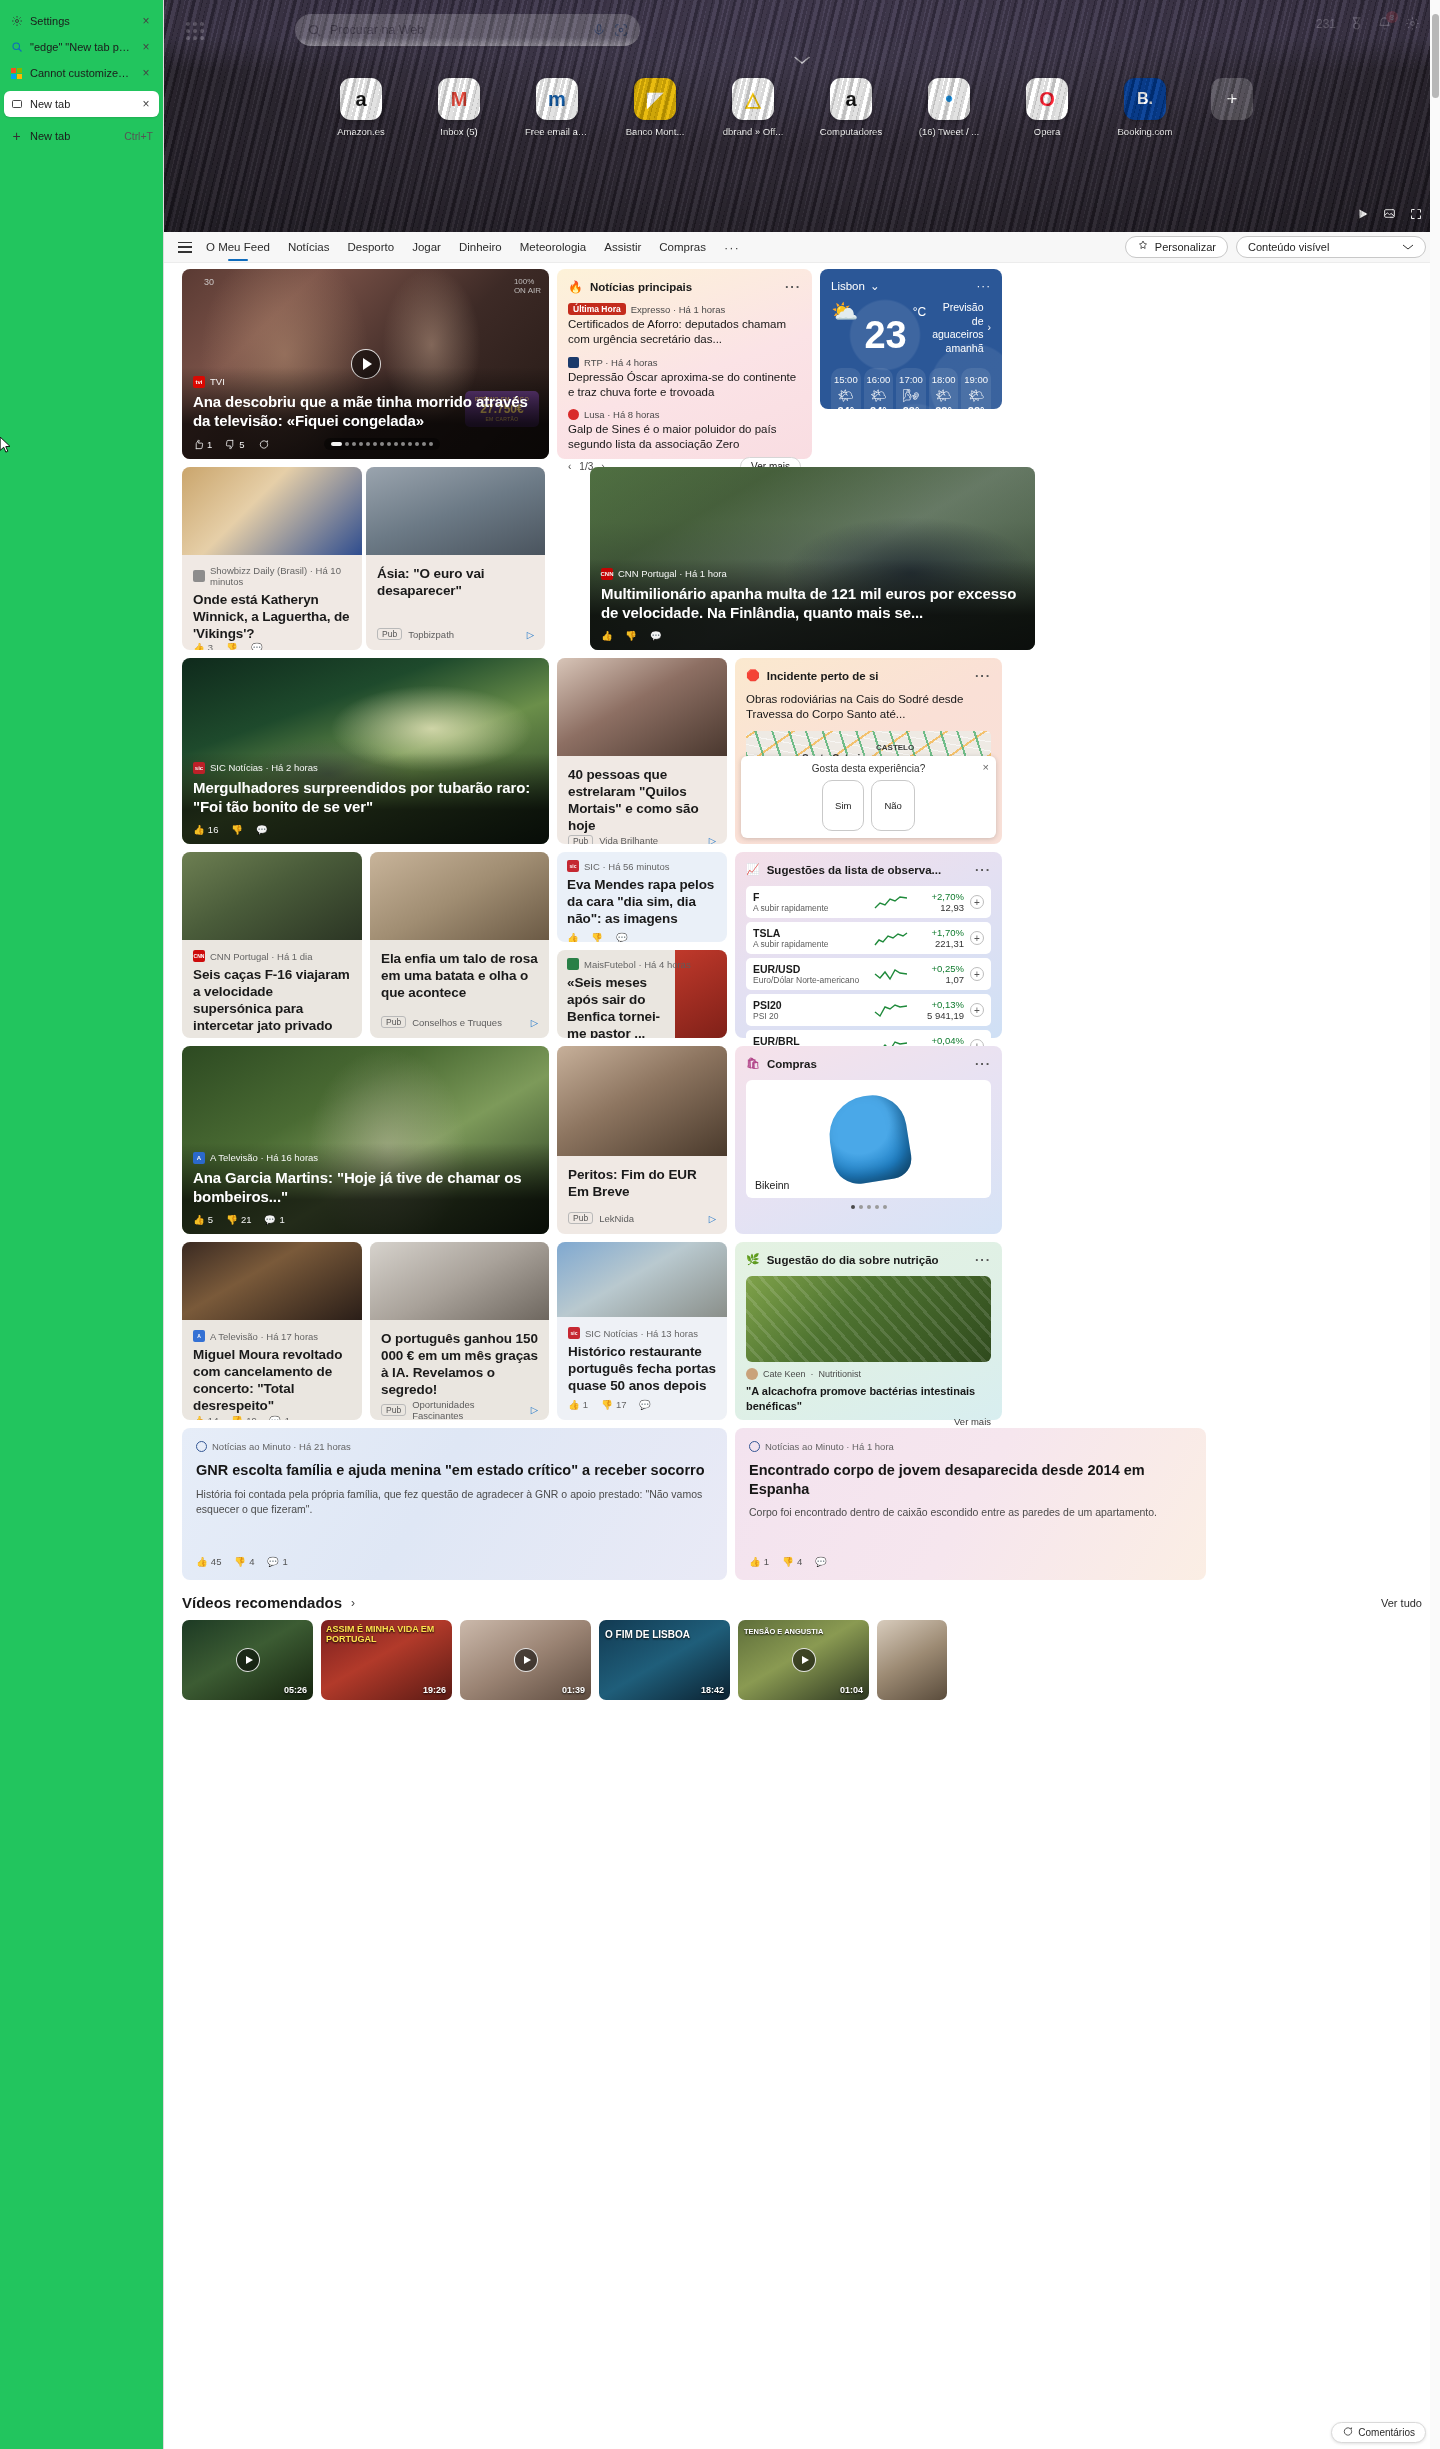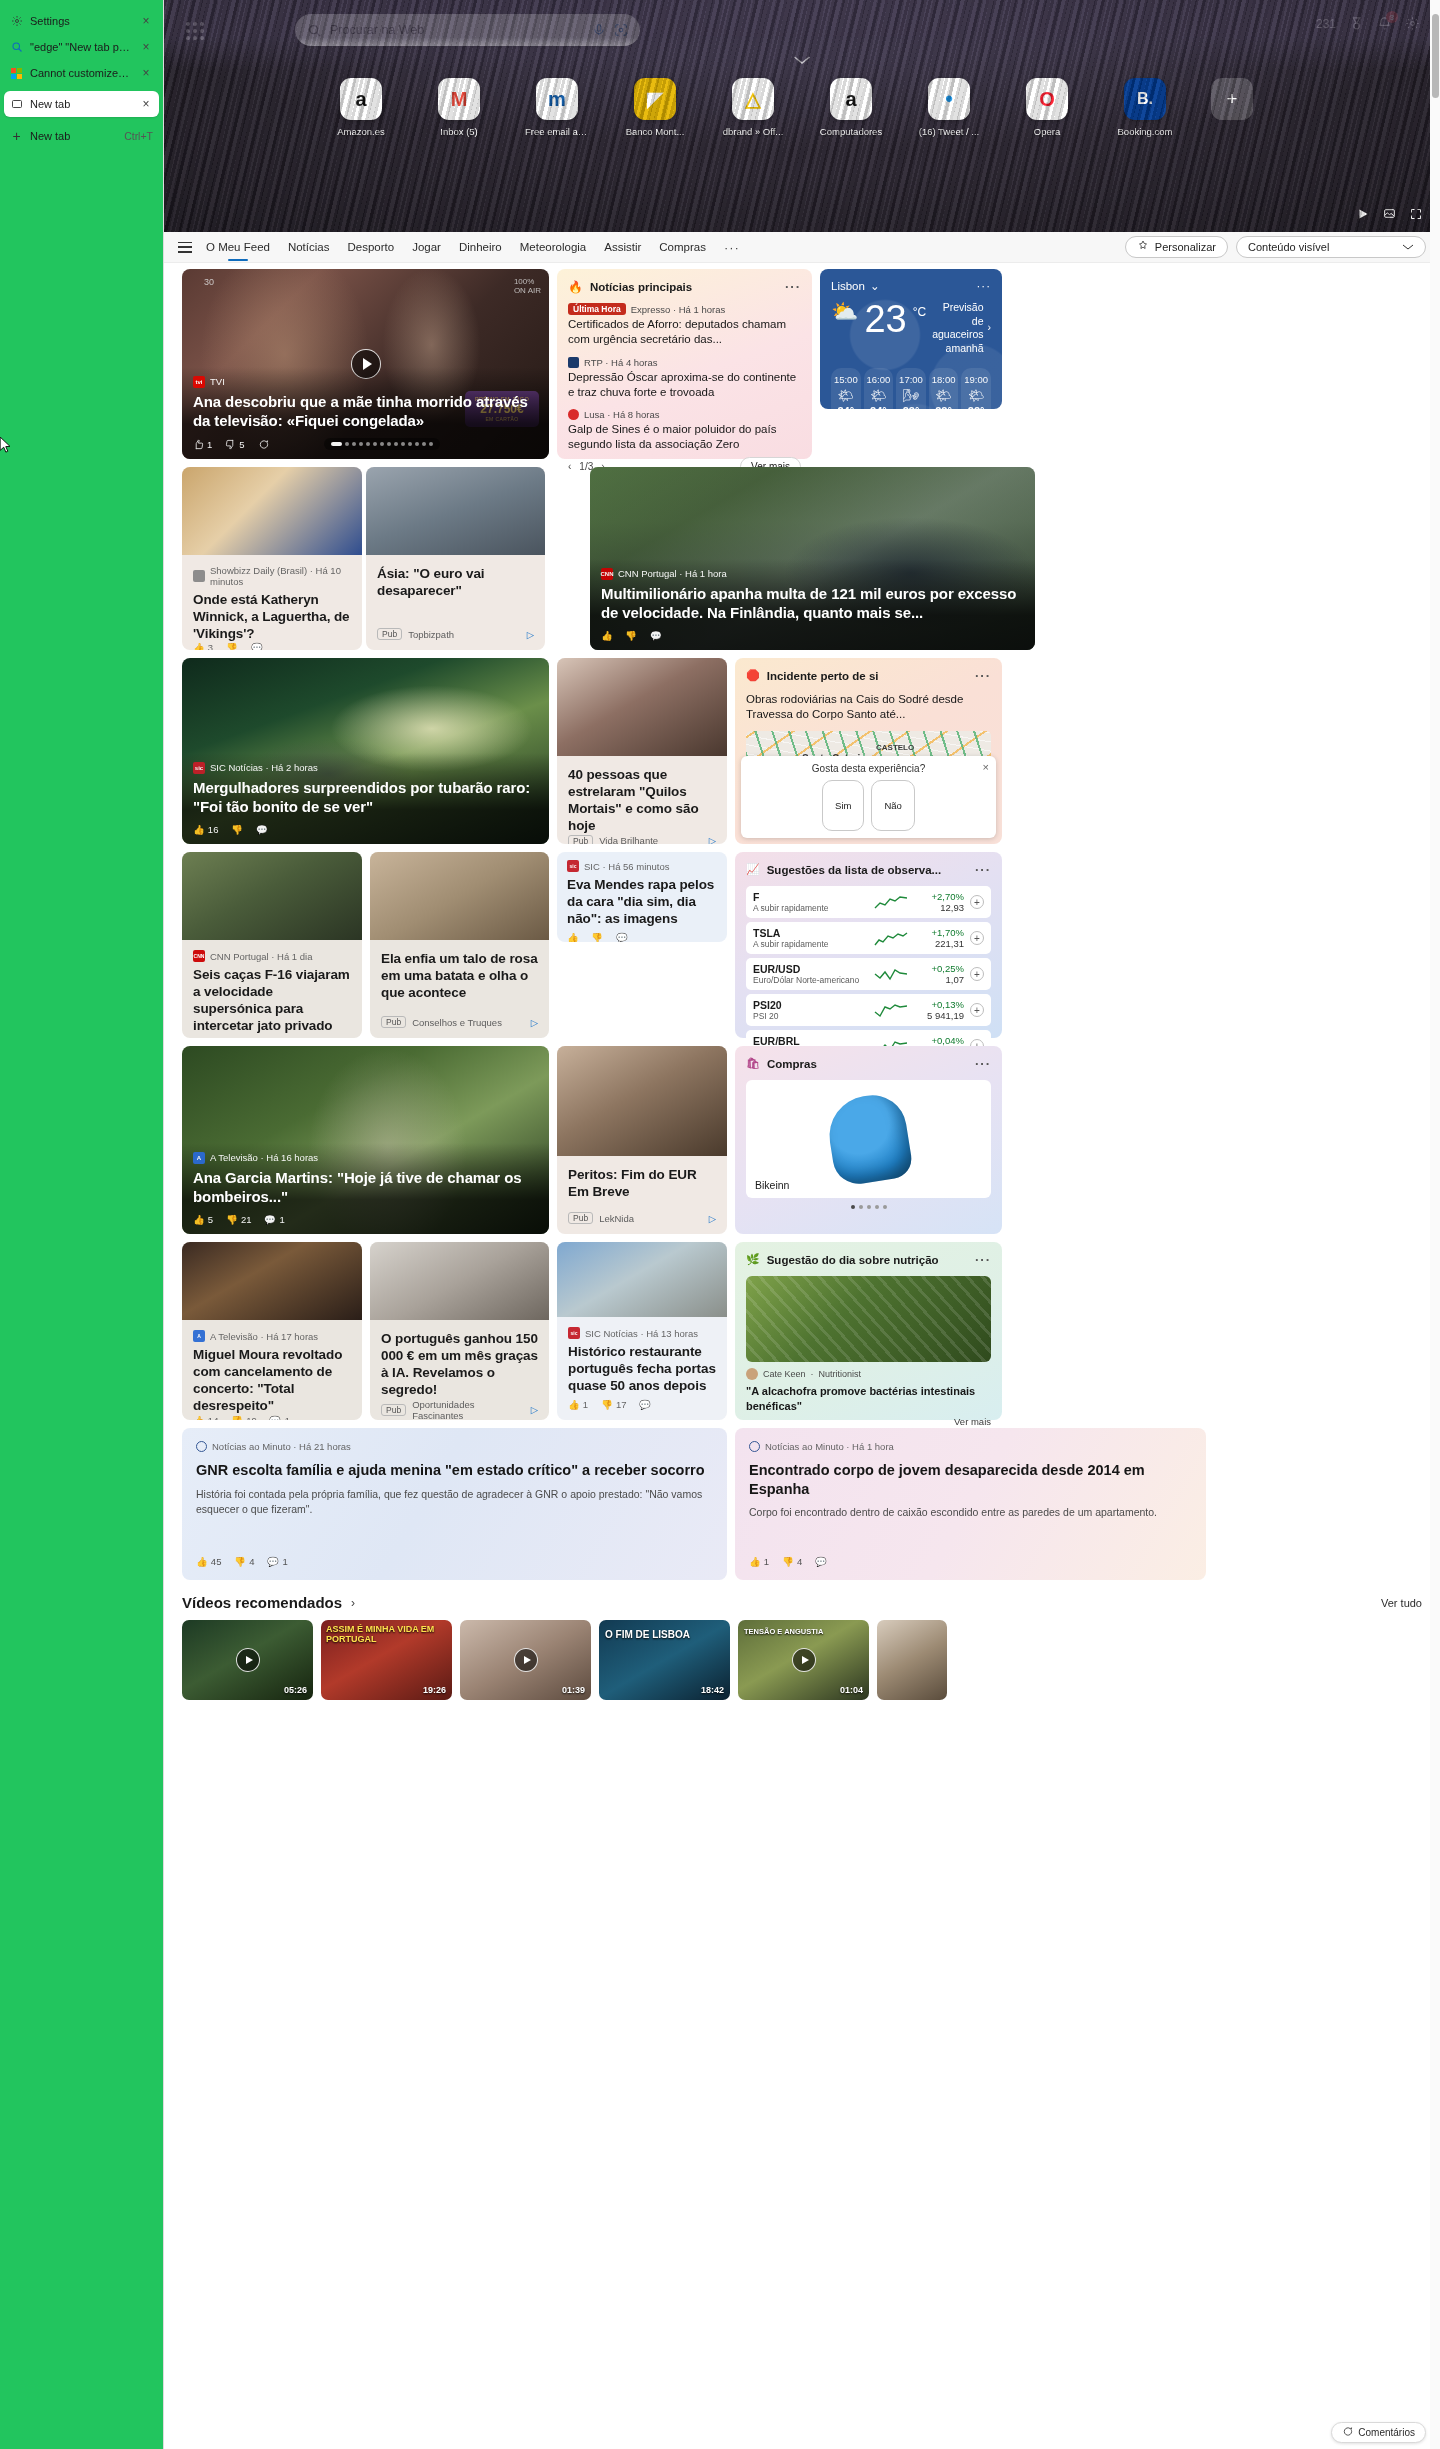--- a/index.html
+++ b/index.html
@@ -167,21 +167,21 @@
     position:relative; overflow:hidden; }
   .wx:before { content:""; position:absolute; right:-30px; top:10px; width:210px;
     height:200px; background:
       radial-gradient(circle at 30% 28%, rgba(255,255,255,.09) 0 34px, transparent 36px),
       radial-gradient(circle at 72% 54%, rgba(255,255,255,.07) 0 42px, transparent 44px),
       radial-gradient(circle at 45% 78%, rgba(255,255,255,.06) 0 30px, transparent 32px); }
   .wx-head { display:flex; align-items:center; font-size:11.5px; gap:5px;
     position:relative; }
   .wx-main { display:flex; align-items:flex-start; gap:6px; margin:8px 0 12px;
     position:relative; }
-  .wx-temp { font-size:38px; font-weight:400; line-height:.95; }
+  .wx-temp { font-size:38px; font-weight:700; line-height:.95;margin-top:16px; }
   .wx-unit { font-size:12px; margin-top:4px; }
   .wx-fore { margin-left:auto; font-size:10.5px; text-align:right; max-width:108px;
     line-height:1.3; display:flex; align-items:center; gap:4px; }
   .wx-hours { display:flex; gap:3px; position:relative; }
   .wx-h { flex:1; background:rgba(255,255,255,.09); border-radius:10px;
     padding:6px 2px; text-align:center; }
   .wx-h .t { font-size:9.5px; opacity:.95; }
   .wx-h .ic { font-size:13px; margin:3px 0 2px; }
   .wx-h .d { font-size:11px; font-weight:600; }
   .wx-h .p { font-size:8.5px; opacity:.9; margin-top:2px; }
@@ -808,20 +808,30 @@
             <span class="logo" style="background:#c41e28;font-size:5px">sic</span>
             <span>SIC · Há 56 minutos</span>
           </div>
           <div class="hl sm" style="color:#1a1a1a">Eva Mendes rapa pelos da cara "dia sim, dia não": as imagens</div>
           <div class="react" style="color:#5d5d5d;margin-top:5px">
             <span>👍</span>
             <span>👎</span>
             <span>💬</span>
           </div>
         </div>
+        <div class="card" style="height:88px;background:#eae6e0;padding:8px 10px;position:relative">
+          <div style="position:absolute;right:0;top:0;width:52px;height:100%;
+               background:linear-gradient(150deg,#c0392b 0%,#7f2018 100%)"></div>
+          <div class="src" style="color:#5d5d5d">
+            <span class="logo" style="background:#1f7a3f;font-size:5px"></span>
+            <span>MaisFutebol · Há 4 horas</span>
+          </div>
+          <div class="hl sm" style="color:#1a1a1a;max-width:108px">«Seis meses após sair do Benfica tornei-me pastor ...</div>
+
+        </div>
       </div>
 
       <div class="widget" style="width:267px;height:186px;background:linear-gradient(155deg,#f4dfe8 0%,#e4e0f2 45%,#cfe0f5 100%);">
         <div class="wtitle">
           <span style="color:#0f7b2e;font-size:11px">📈</span>
           <span>Sugestões da lista de observa...</span>
           <span class="dd">···</span>
         </div>
 
         <div class="stk">

